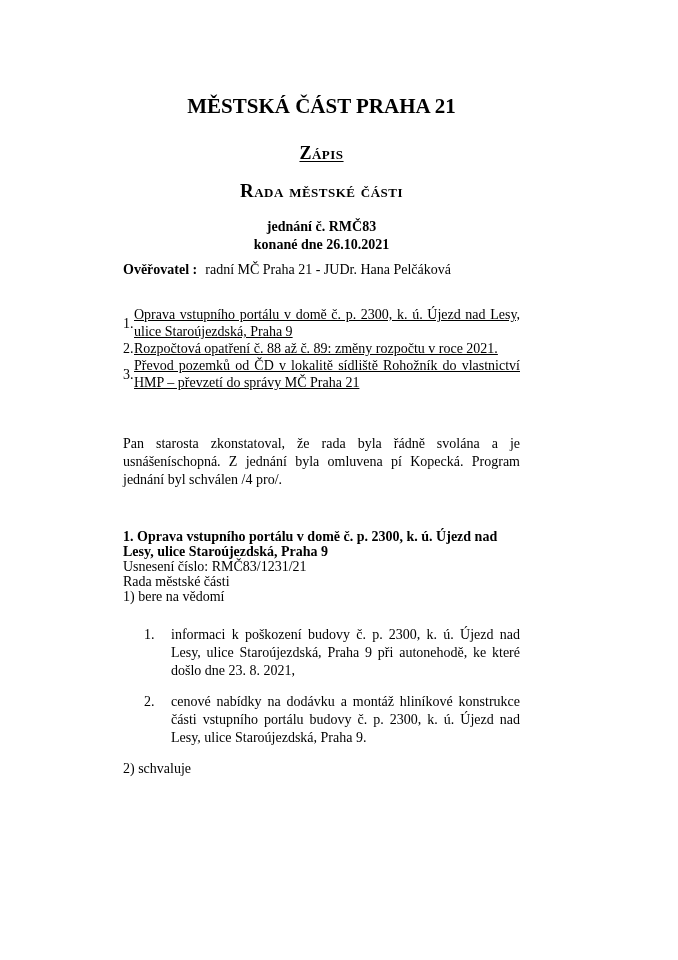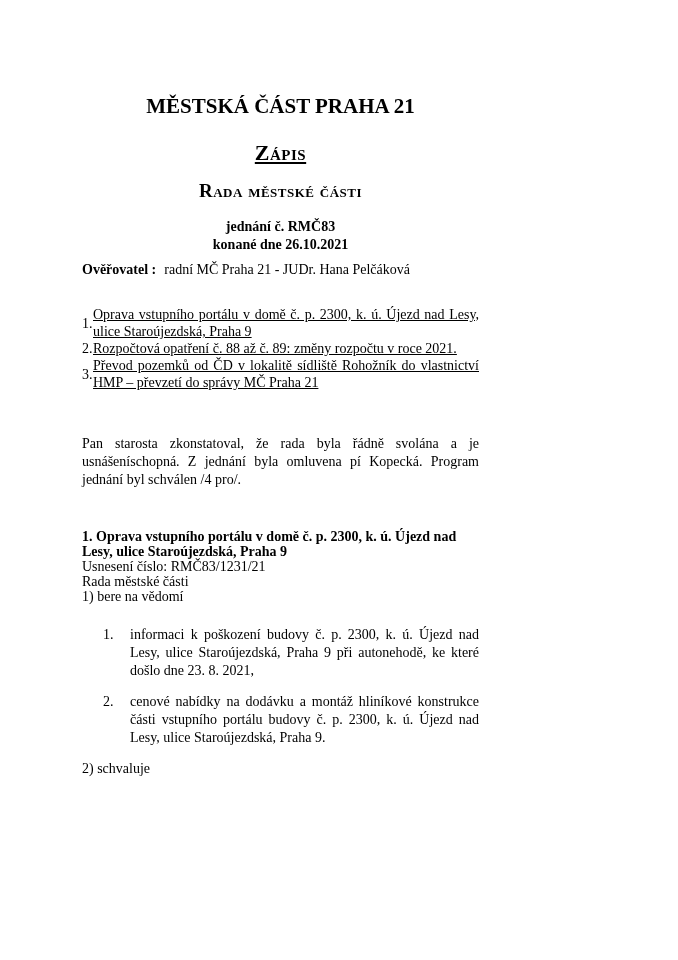--- a/index.html
+++ b/index.html
@@ -12,34 +12,35 @@
   }
   .page {
     position: relative;
     width: 560px;
     height: 960px;
     background: #ffffff;
     color: #000000;
     font-family: "Liberation Serif", serif;
     font-size: 14px;
     line-height: 18px;
+    margin-left: 41px;
   }
   .content {
     padding: 95px 81px 0 82px;
   }
   .doc-title {
     text-align: center;
     font-weight: bold;
     font-size: 21px;
     line-height: 22px;
   }
   .doc-type {
     text-align: center;
     font-weight: bold;
-    font-size: 22px;
+    font-size: 18px;
     line-height: 20px;
     margin-top: 26px;
     font-variant: small-caps;
     text-decoration: underline;
     text-underline-offset: 2px;
     letter-spacing: 0.5px;
   }
   .doc-body-name {
     text-align: center;
     font-weight: bold;

